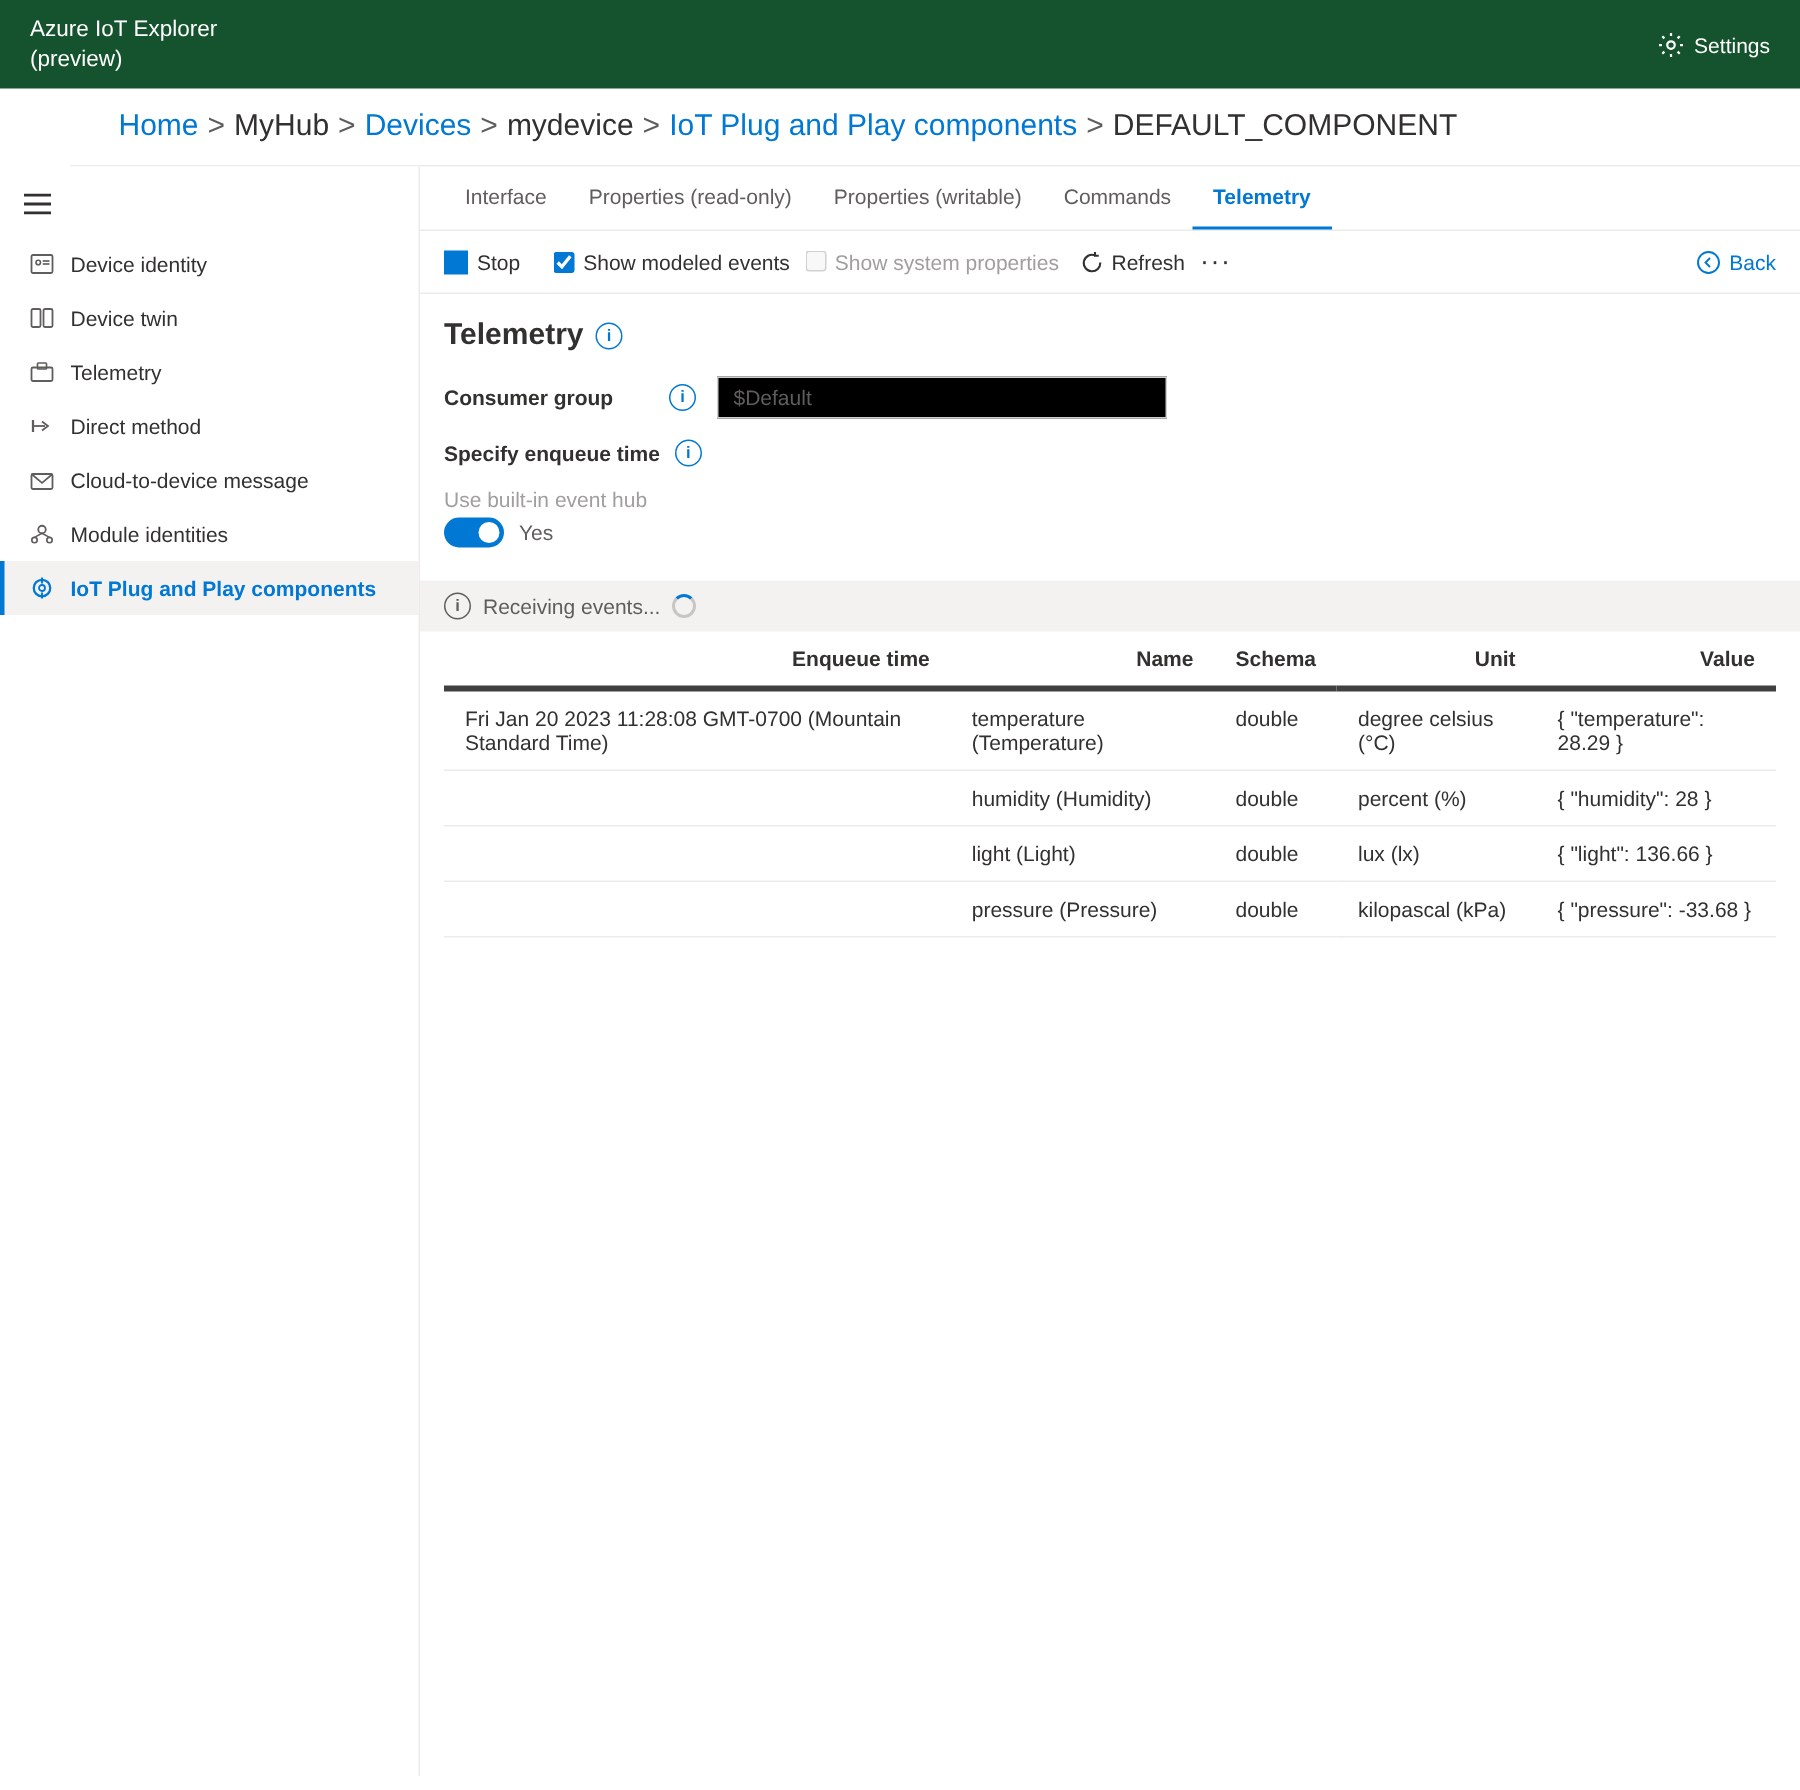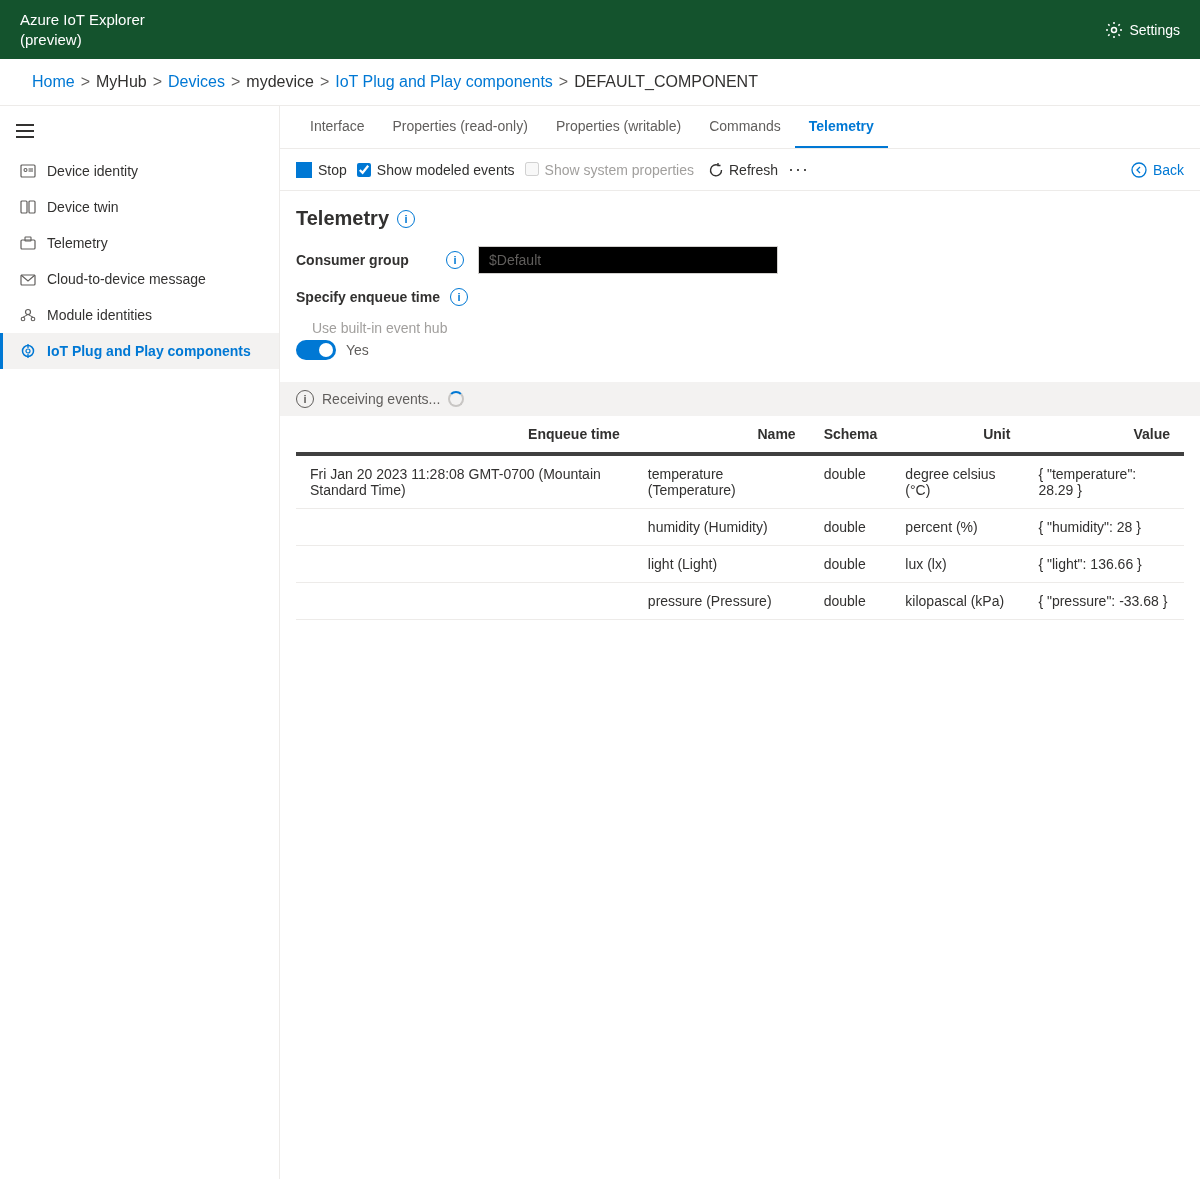--- a/index.html
+++ b/index.html
@@ -17,23 +17,24 @@
     }
     .top-header .app-title { font-size: 15px; line-height: 1.3; }
     .top-header .settings-btn {
       display: flex; align-items: center; gap: 6px;
       color: #fff; cursor: pointer; font-size: 14px;
     }
 
     
     .breadcrumb {
       padding: 14px 32px;
-      font-size: 16px;
+      font-size: 20px;
       display: flex; align-items: center; flex-wrap: wrap; gap: 4px;
       border-bottom: 1px solid #edebe9;
+      margin-left: 47px;
     }
     .breadcrumb a { color: #0078d4; text-decoration: none; }
     .breadcrumb .sep { color: #605e5c; margin: 0 2px; }
     .breadcrumb .current { color: #323130; font-weight: 400; }
 
     
     .main-layout {
       display: flex;
       height: calc(100vh - 120px);
     }
@@ -228,21 +229,21 @@
       vertical-align: bottom;
     }
     .data-table td {
       padding: 10px 14px;
       border-bottom: 1px solid #edebe9;
       vertical-align: top;
       color: #323130;
     }
 
     
-    .cursor-hand { cursor: pointer; }
+    .cursor-hand { cursor: pointer; margin-left: 12px; }
   </style>
 </head>
 <body>
 
 <div class="top-header">
   <div>
     <div class="app-title">
       <span>Azure IoT Explorer</span><br>
       <span>(preview)</span>
     </div>
@@ -306,20 +307,30 @@
     <div class="sidebar-item">
       <span class="icon">
         <svg width="16" height="16" viewBox="0 0 16 16" fill="none">
           <rect x="1" y="5" width="14" height="9" rx="1" stroke="#605e5c" stroke-width="1.2"></rect>
           <rect x="5" y="2" width="6" height="4" rx="0.5" stroke="#605e5c" stroke-width="1.1"></rect>
         </svg>
       </span>
       <span>Telemetry</span>
     </div>
 
+    <div class="sidebar-item">
+      <span class="icon">
+        <svg width="16" height="16" viewBox="0 0 16 16" fill="none">
+          <line x1="2" y1="8" x2="10" y2="8" stroke="#605e5c" stroke-width="1.2"></line>
+          <polyline points="8,5 12,8 8,11" stroke="#605e5c" stroke-width="1.2" fill="none"></polyline>
+          <line x1="2" y1="4" x2="2" y2="12" stroke="#605e5c" stroke-width="1.5"></line>
+        </svg>
+      </span>
+      <span>Direct method</span>
+    </div>
 
     <div class="sidebar-item">
       <span class="icon">
         <svg width="16" height="16" viewBox="0 0 16 16" fill="none">
           <rect x="1" y="4" width="14" height="10" rx="1" stroke="#605e5c" stroke-width="1.2"></rect>
           <polyline points="1,4 8,10 15,4" stroke="#605e5c" stroke-width="1.1" fill="none"></polyline>
         </svg>
       </span>
       <span>Cloud-to-device message</span>
     </div>
@@ -408,21 +419,21 @@
         <span class="info-icon" style="margin-right:4px">i</span>
         <input class="form-input" type="text" value="$Default" style="">
       </div>
 
       <div class="form-row">
         <span class="form-label">Specify enqueue time</span>
         <span class="info-icon">i</span>
       </div>
 
       <div style="margin-top:8px; margin-bottom:4px;">
-        <span style="color:#a19f9d; font-size:14px;margin-left:16px;">Use built-in event hub</span>
+        <span style="color:#a19f9d; font-size:14px;">Use built-in event hub</span>
       </div>
       <div class="toggle-row">
         <div class="toggle on">
           <div class="toggle-knob" style="right:3px;left:auto;"></div>
         </div>
         <span class="toggle-label">Yes</span>
       </div>
     </div>
 
     <div class="receiving-banner">

